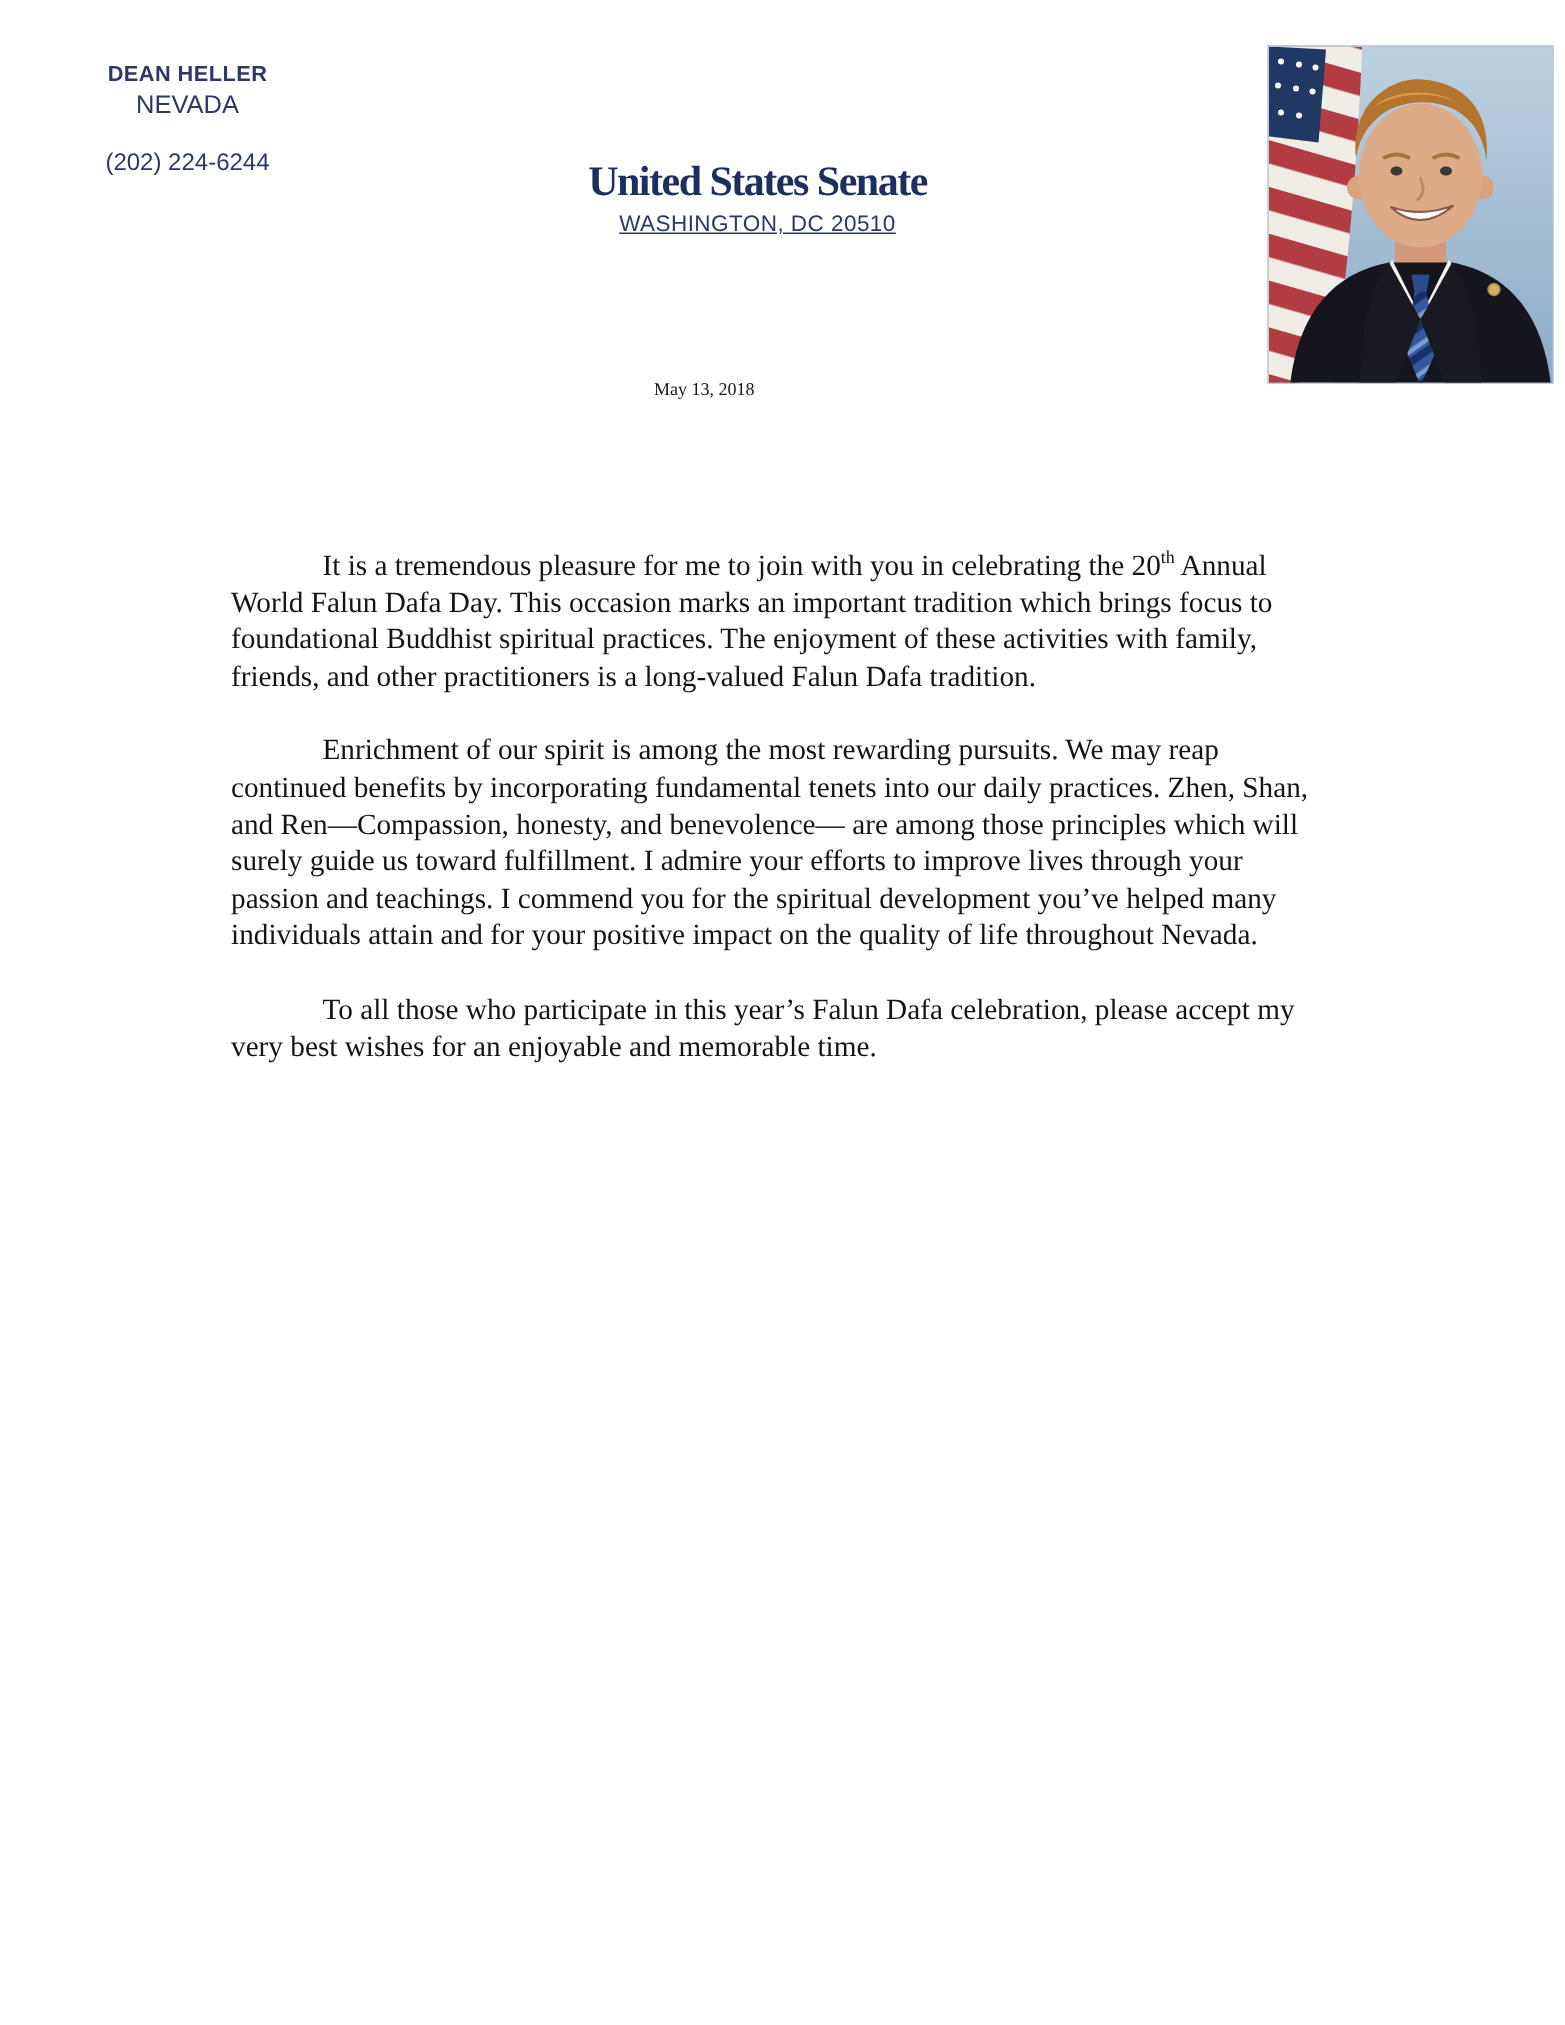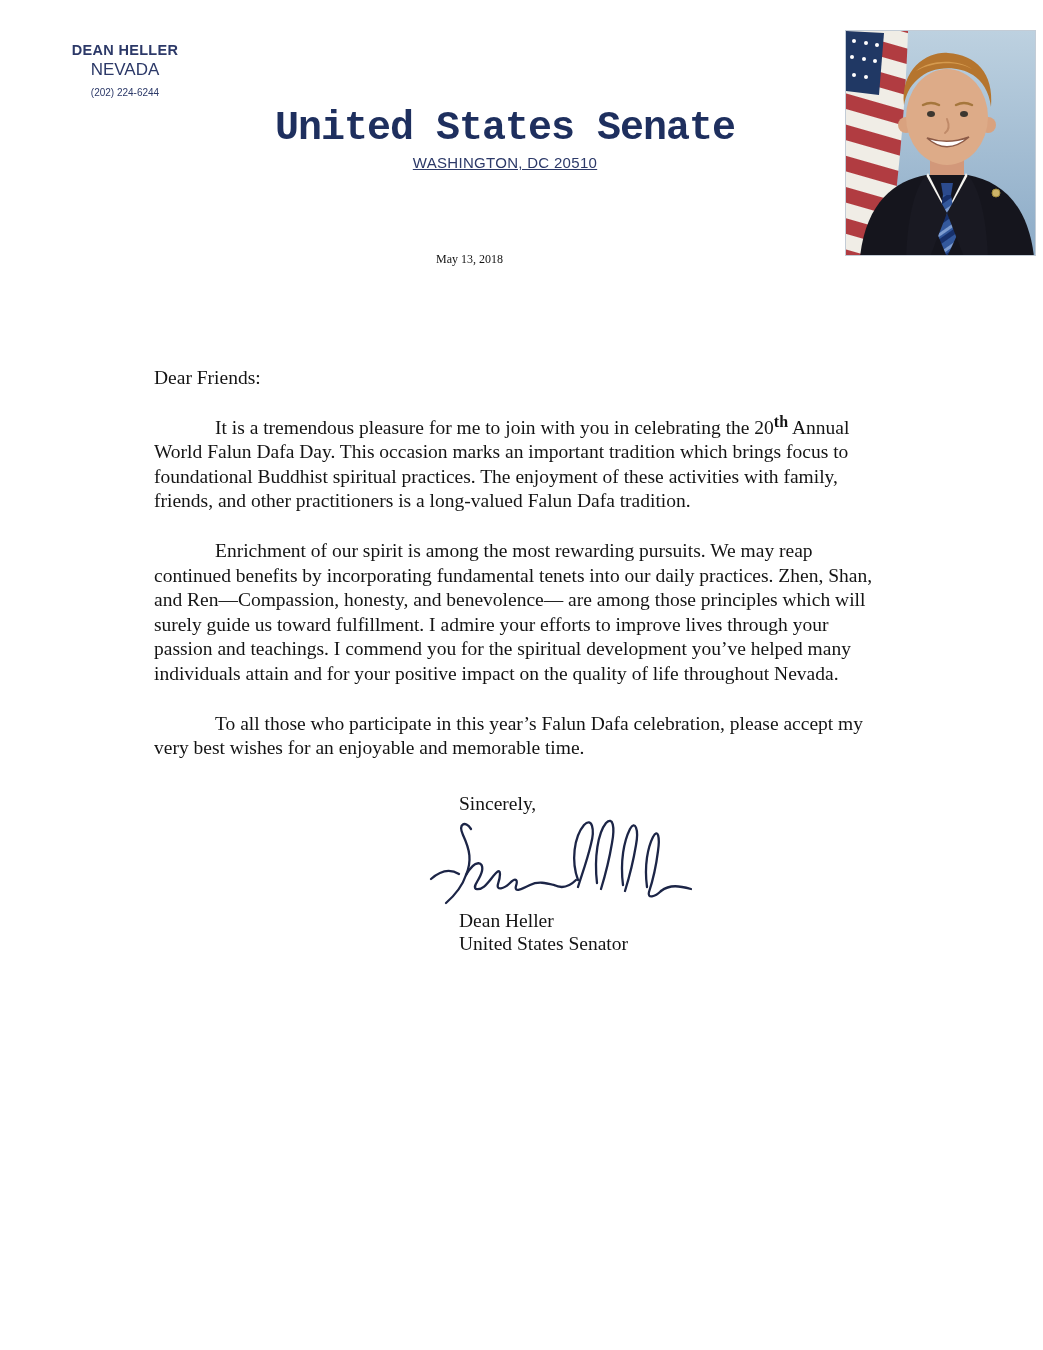--- a/index.html
+++ b/index.html
@@ -11,46 +11,46 @@
   .page { position:absolute; inset:0; background:#ffffff; overflow:hidden; }
 
   
   .sender-block {
     position:absolute; top:42px; left:58px; width:134px;
     text-align:center; color:#2c3968;
     font-family:"Liberation Sans", sans-serif;
   }
   .sender-name  { font-size:14.5px; font-weight:bold; letter-spacing:.3px; }
   .sender-state { font-size:17px; margin-top:2px; }
-  .sender-phone { font-size:10px; margin-top:7px; }
+  .sender-phone { font-size:16px; margin-top:20px; }
 
   
   .org-block { position:absolute; top:106px; left:0; width:1010px; text-align:center; }
   .org-name {
-    font-family:Liberation Mono, monospace; font-weight:bold;
-    font-size:40px; letter-spacing:-1px; color:#1e2f5e;
+    font-family:Liberation Serif, serif; font-weight:bold;
+    font-size:28px; letter-spacing:-1px; color:#1e2f5e;
   }
   .org-address {
     font-family:"Liberation Sans", sans-serif; font-size:15px;
     color:#2c3968; margin-top:3px; letter-spacing:.3px;text-decoration:underline;
   }
 
   
   .portrait {
     position:absolute; left:845px; top:30px; width:191px; height:226px;
     border:1px solid #c3ccd6; overflow:hidden; background:#a9c1d6;
   }
   .portrait svg { display:block; }
 
   
   .letter-body { position:absolute; left:154px; top:366px; width:736px; font-size:19.5px; line-height:24.6px; }
   .date { position:absolute; left:436px; top:252px; font-size:12px; }
   .salutation { margin-bottom:25px; }
   .para { text-indent:61px; margin-bottom:25px; text-align:left; }
-  sup { font-size:16px; vertical-align:super; line-height:0;font-weight:bold; }
+  sup { font-size:12px; vertical-align:super; line-height:0; }
 
   
   .closing { position:absolute; left:459px; top:793px; font-size:19.5px; }
   .valediction { margin-bottom:2px; }
   .signature-svg { display:block; margin-left:-34px; }
   .signer-name { line-height:23px; }
   .signer-title { line-height:23px; }
 </style>
 </head>
 <body>
@@ -122,43 +122,22 @@
       <path d="M97,164 L105,164 L112,202 L101,226 L91,202 Z" fill="url(#tieStripes)"></path>
       <path d="M80,144 L101,182 L84,226 L60,226 C62,180 70,156 80,144 Z" fill="#191922"></path>
       <path d="M122,144 L101,182 L118,226 L142,226 C140,180 132,156 122,144 Z" fill="#191922"></path>
       <circle cx="150" cy="162" r="4" fill="#cdb469" stroke="#a08a3c" stroke-width="1"></circle>
     </svg>
   </div>
 
   <div class="date">May 13, 2018</div>
 
   <div class="letter-body">
-    <div class="salutation">Dear Friends:</div>
 
     <p class="para"><span>It is a tremendous pleasure for me to join with you in celebrating the 20</span><sup>th</sup><span> Annual World Falun Dafa Day. This occasion marks an important tradition which brings focus to foundational Buddhist spiritual practices. The enjoyment of these activities with family, friends, and other practitioners is a long-valued Falun Dafa tradition.</span></p>
 
     <p class="para">Enrichment of our spirit is among the most rewarding pursuits. We may reap continued benefits by incorporating fundamental tenets into our daily practices. Zhen, Shan, and Ren—Compassion, honesty, and benevolence— are among those principles which will surely guide us toward fulfillment. I admire your efforts to improve lives through your passion and teachings. I commend you for the spiritual development you’ve helped many individuals attain and for your positive impact on the quality of life throughout Nevada.</p>
 
     <p class="para">To all those who participate in this year’s Falun Dafa celebration, please accept my very best wishes for an enjoyable and memorable time.</p>
   </div>
 
-  <div class="closing">
-    <div class="valediction">Sincerely,</div>
-
-    <svg class="signature-svg" width="272" height="92" viewBox="0 0 272 92">
-      <g fill="none" stroke="#1c2547" stroke-width="2.3" stroke-linecap="round">
-        <path d="M6,62 C16,53 26,52 34,57"></path>
-        <path d="M46,12 C40,3 33,7 38,18 C45,33 47,44 41,58 C37,70 29,79 21,86"></path>
-        <path d="M41,58 C50,42 59,44 57,54 C55,63 47,69 51,72 C59,74 65,62 71,56 C77,50 75,61 73,67 C71,74 79,72 85,66 C91,60 93,63 91,69 C89,76 97,72 105,68 C113,64 121,66 129,68"></path>
-        <path d="M129,68 C137,72 144,70 151,63"></path>
-        <path d="M153,63 C146,44 149,20 159,8 C167,0 170,12 166,27 C162,44 157,57 153,70"></path>
-        <path d="M172,66 C169,40 173,16 181,6 C188,-1 190,10 187,26 C184,44 180,59 176,72"></path>
-        <path d="M198,68 C195,44 199,24 205,12 C210,3 214,12 211,28 C208,46 204,61 200,74"></path>
-        <path d="M222,70 C219,48 223,30 228,20 C233,11 235,20 233,34 C231,50 228,63 224,75 C222,82 230,80 236,74"></path>
-        <path d="M236,74 C245,67 255,69 266,72"></path>
-      </g>
-    </svg>
-
-    <div class="signer-name">Dean Heller</div>
-    <div class="signer-title">United States Senator</div>
-  </div>
 
 </div>
 
 </body></html>

